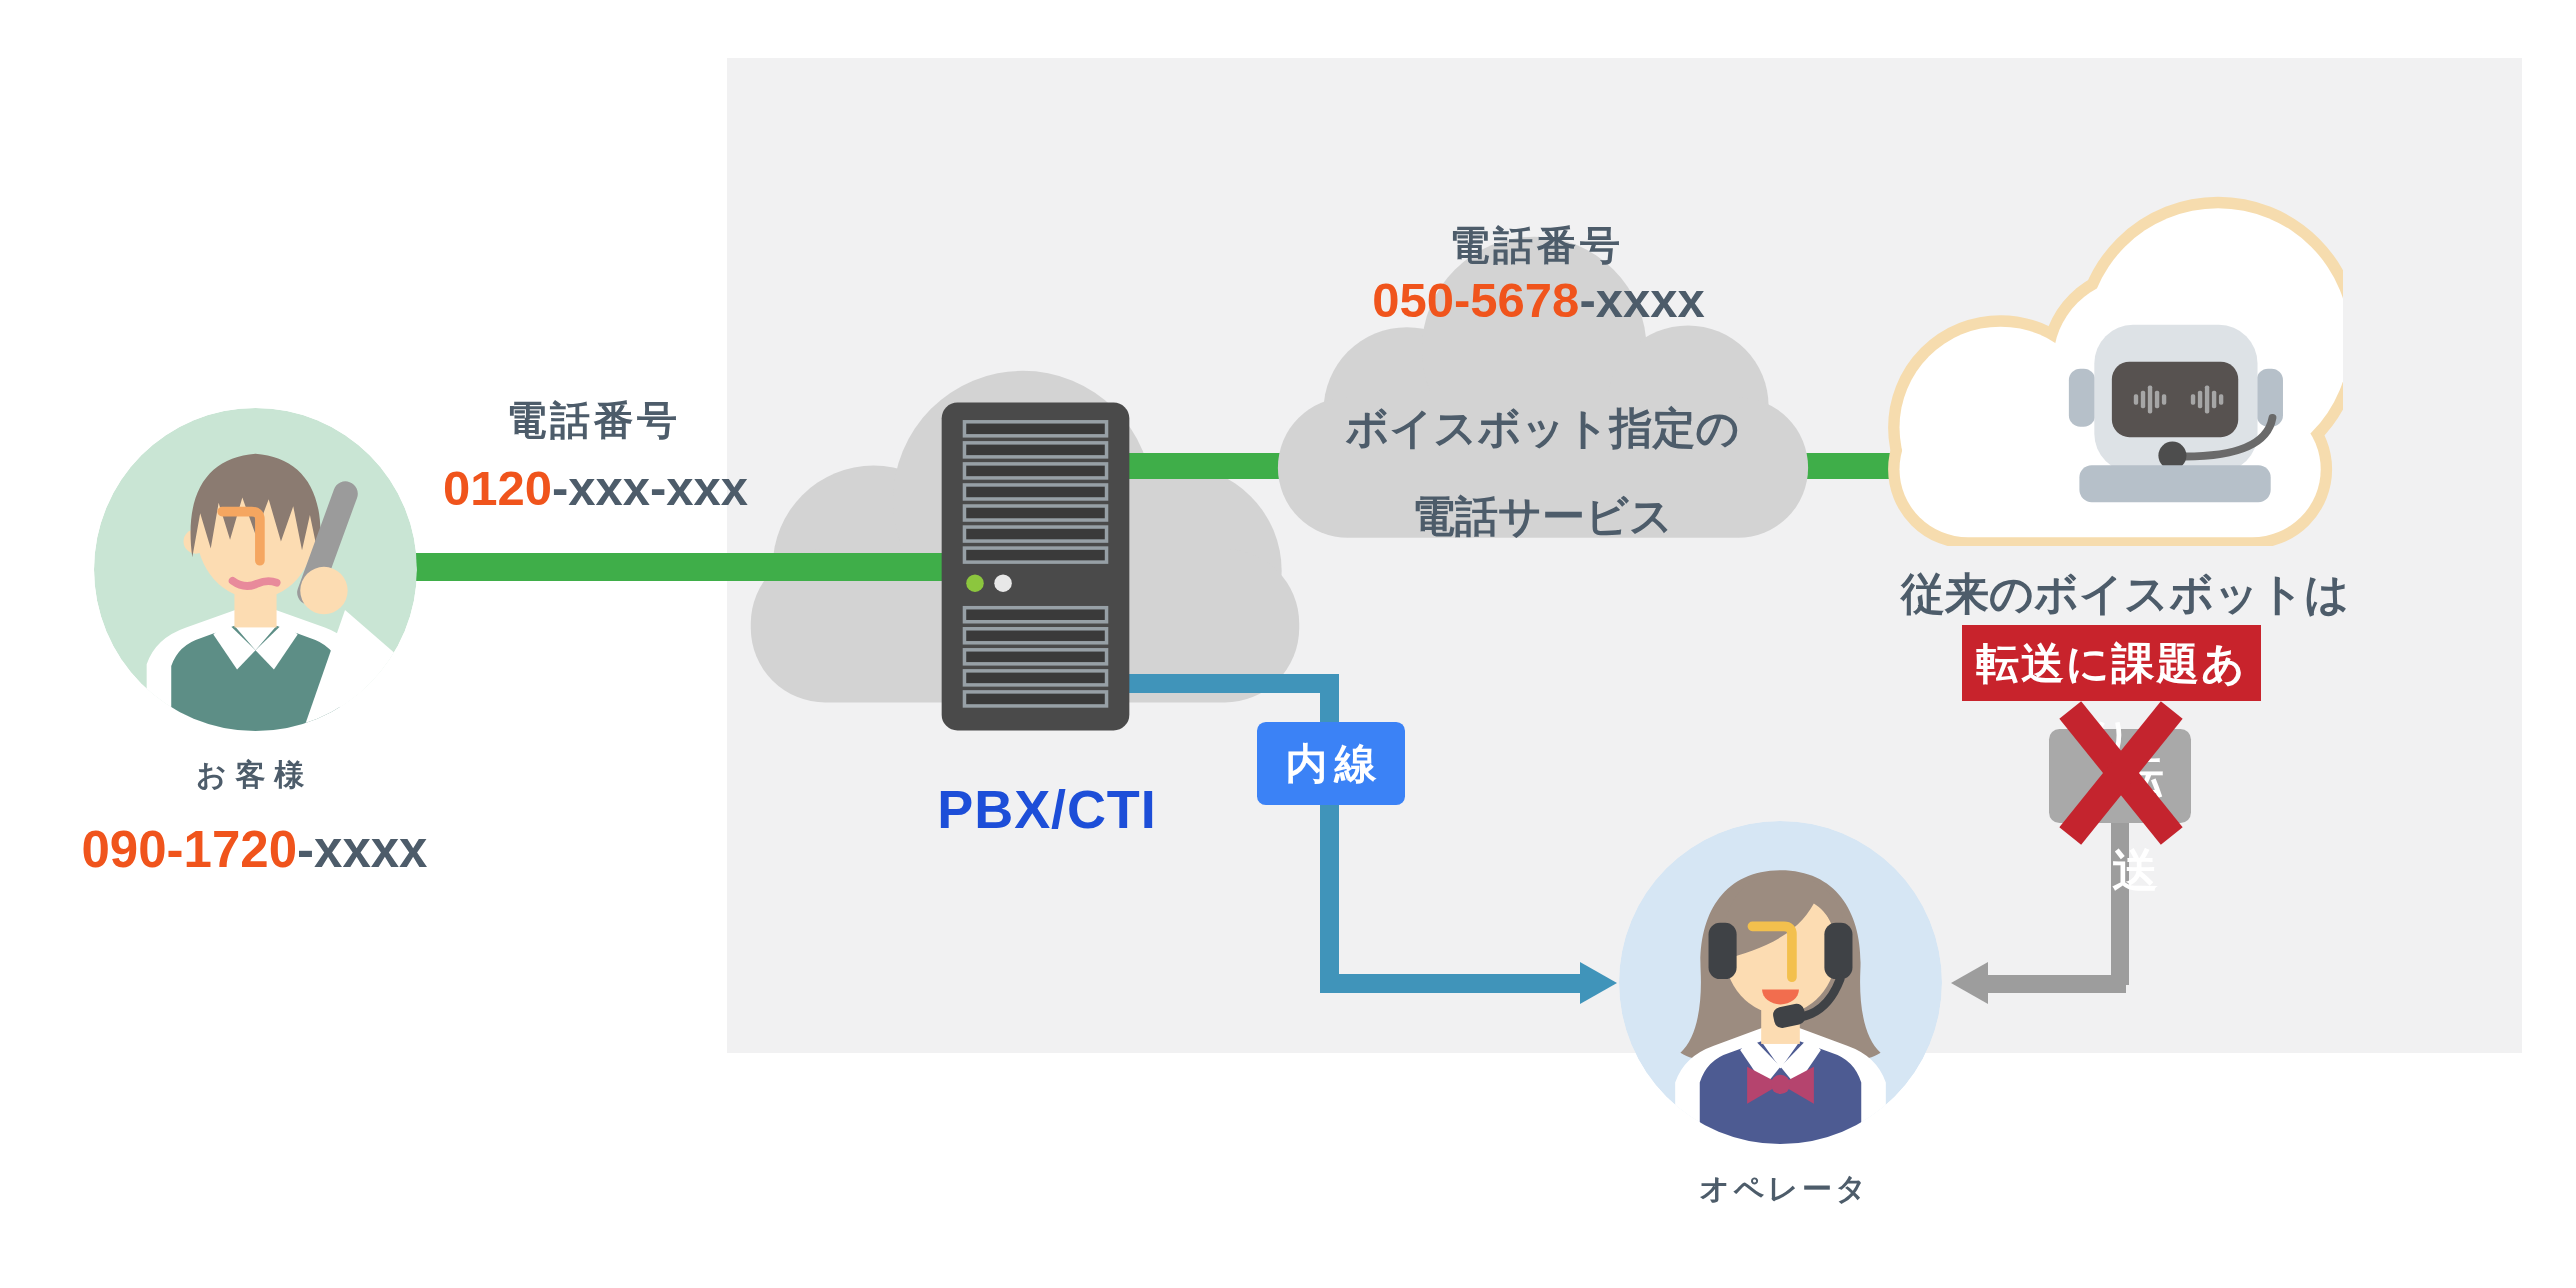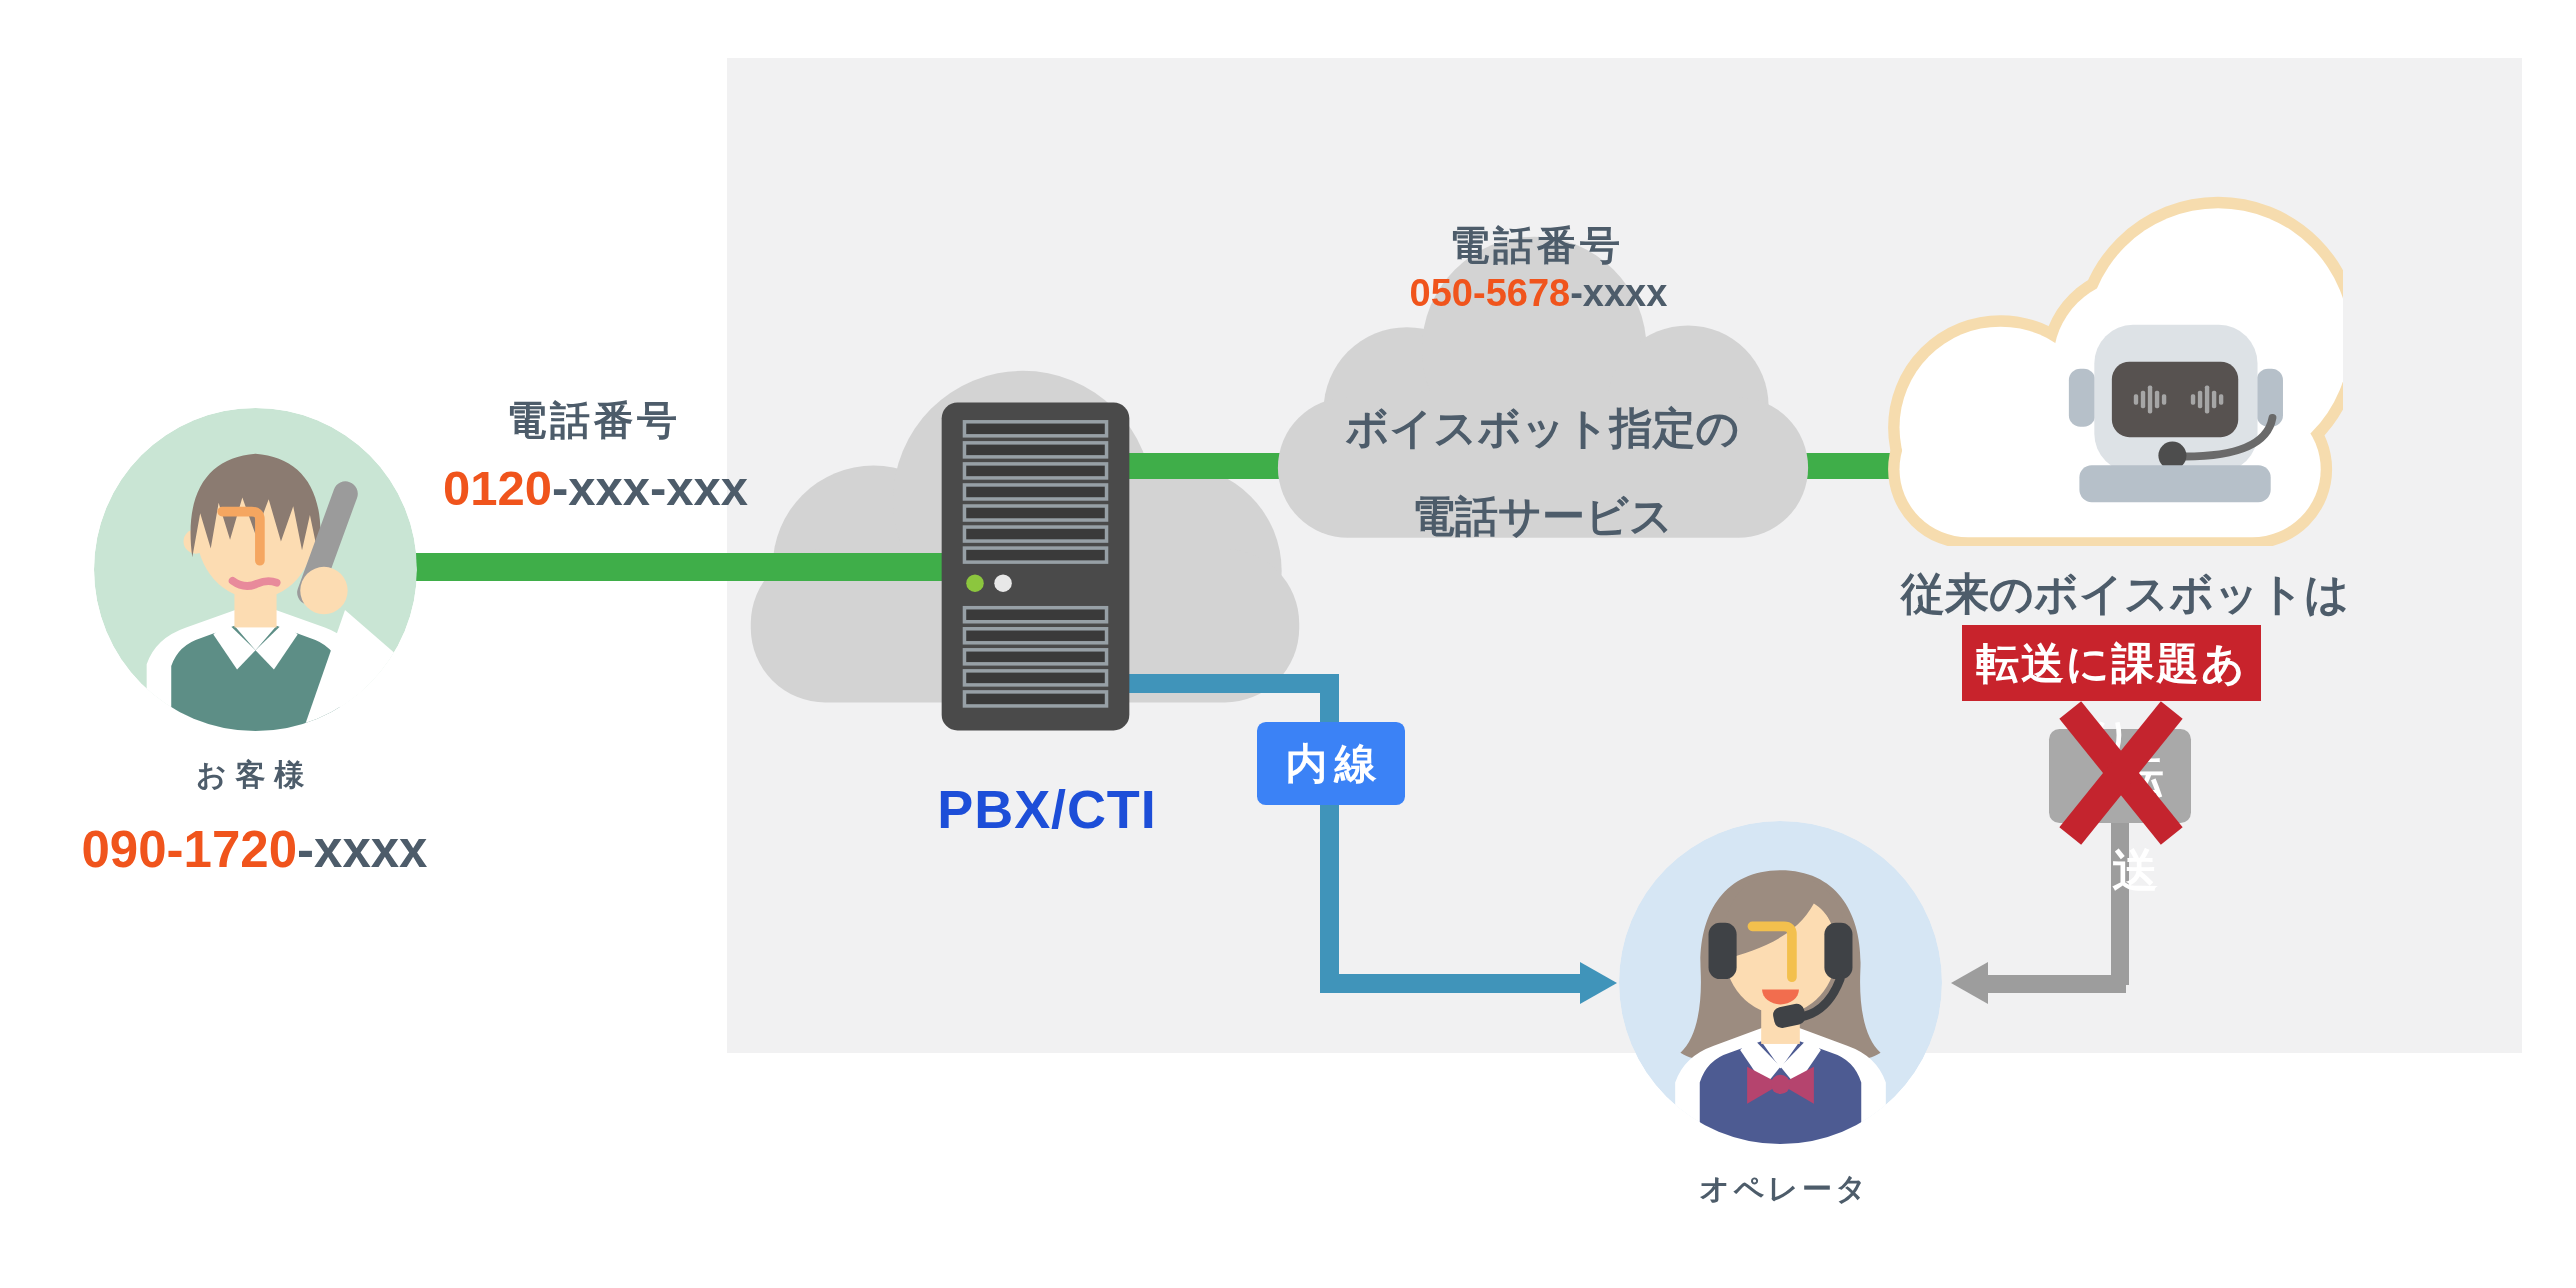--- a/index.html
+++ b/index.html
@@ -32,21 +32,21 @@
   
   .t{color:#4d5c6a;font-weight:bold;text-align:center;white-space:nowrap;z-index:6;}
   .orange{color:#f0541c;}
   .slate{color:#4d5c6a;}
   .lbl-phone-l{left:418px;top:393px;width:351px;font-size:40px;letter-spacing:3.5px;}
   .num-l{left:376px;top:460px;width:439px;font-size:49px;}
   .cust-name{left:79px;top:755px;width:351px;font-size:30px;letter-spacing:8.8px;}
   .cust-num{left:35px;top:820px;width:439px;font-size:51px;}
   .pbx-lbl{left:880px;top:778px;width:334px;font-size:54px;color:#1d4ed8;letter-spacing:0.9px;z-index:6;}
   .lbl-phone-m{left:1361px;top:218px;width:351px;font-size:40px;letter-spacing:3.5px;}
-  .num-m{left:1319px;top:272px;width:439px;font-size:38px;}
+  .num-m{left:1319px;top:272px;width:439px;font-size:49px;}
   .svc1{left:1279px;top:400px;width:527px;font-size:43px;z-index:5;}
   .svc2{left:1279px;top:488px;width:527px;font-size:43px;z-index:5;}
   .legacy1{left:1901px;top:565px;width:439px;font-size:44px;z-index:6;}
   .banner{left:1962px;top:625px;width:299px;height:76px;background:#c8232c;z-index:6;}
   .banner span{display:block;color:#ffffff;font-weight:bold;font-size:43px;line-height:76px;text-align:center;letter-spacing:1.8px;}
   .ext-box{left:1257px;top:722px;width:148px;height:83px;background:#3b82f6;border-radius:8.8px;z-index:5;}
   .ext-box span{display:block;color:#fff;font-weight:bold;font-size:42px;line-height:83px;text-align:center;letter-spacing:7px;text-indent:7px;}
   .tr-box{left:2049px;top:729px;width:142px;height:94px;background:#a9a9a9;border-radius:10.5px;z-index:5;}
   .tr-box span{display:block;color:#fff;font-weight:bold;font-size:46px;line-height:94px;text-align:center;letter-spacing:10.5px;text-indent:10.5px;padding-left:41px;}
   .xmark{left:2051px;top:692px;z-index:7;}

